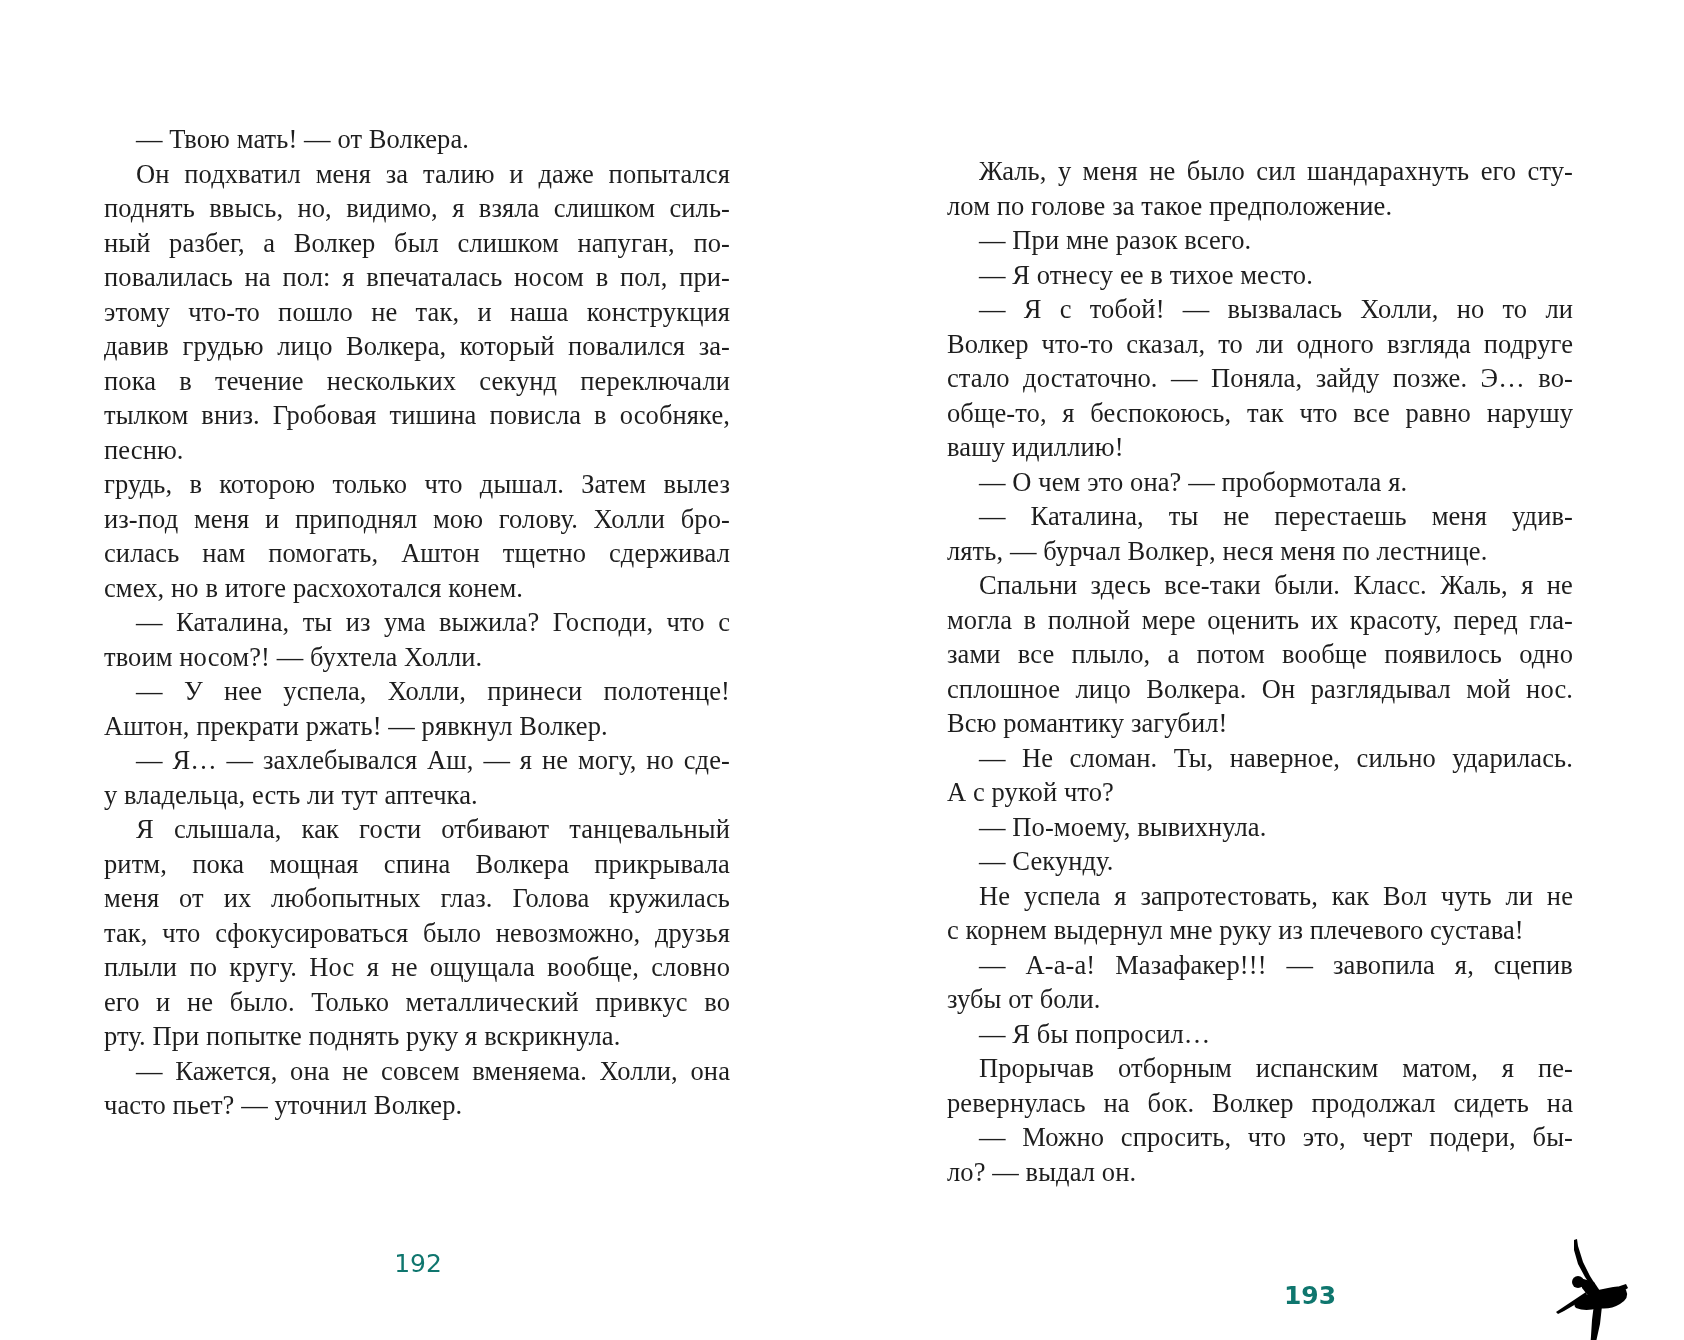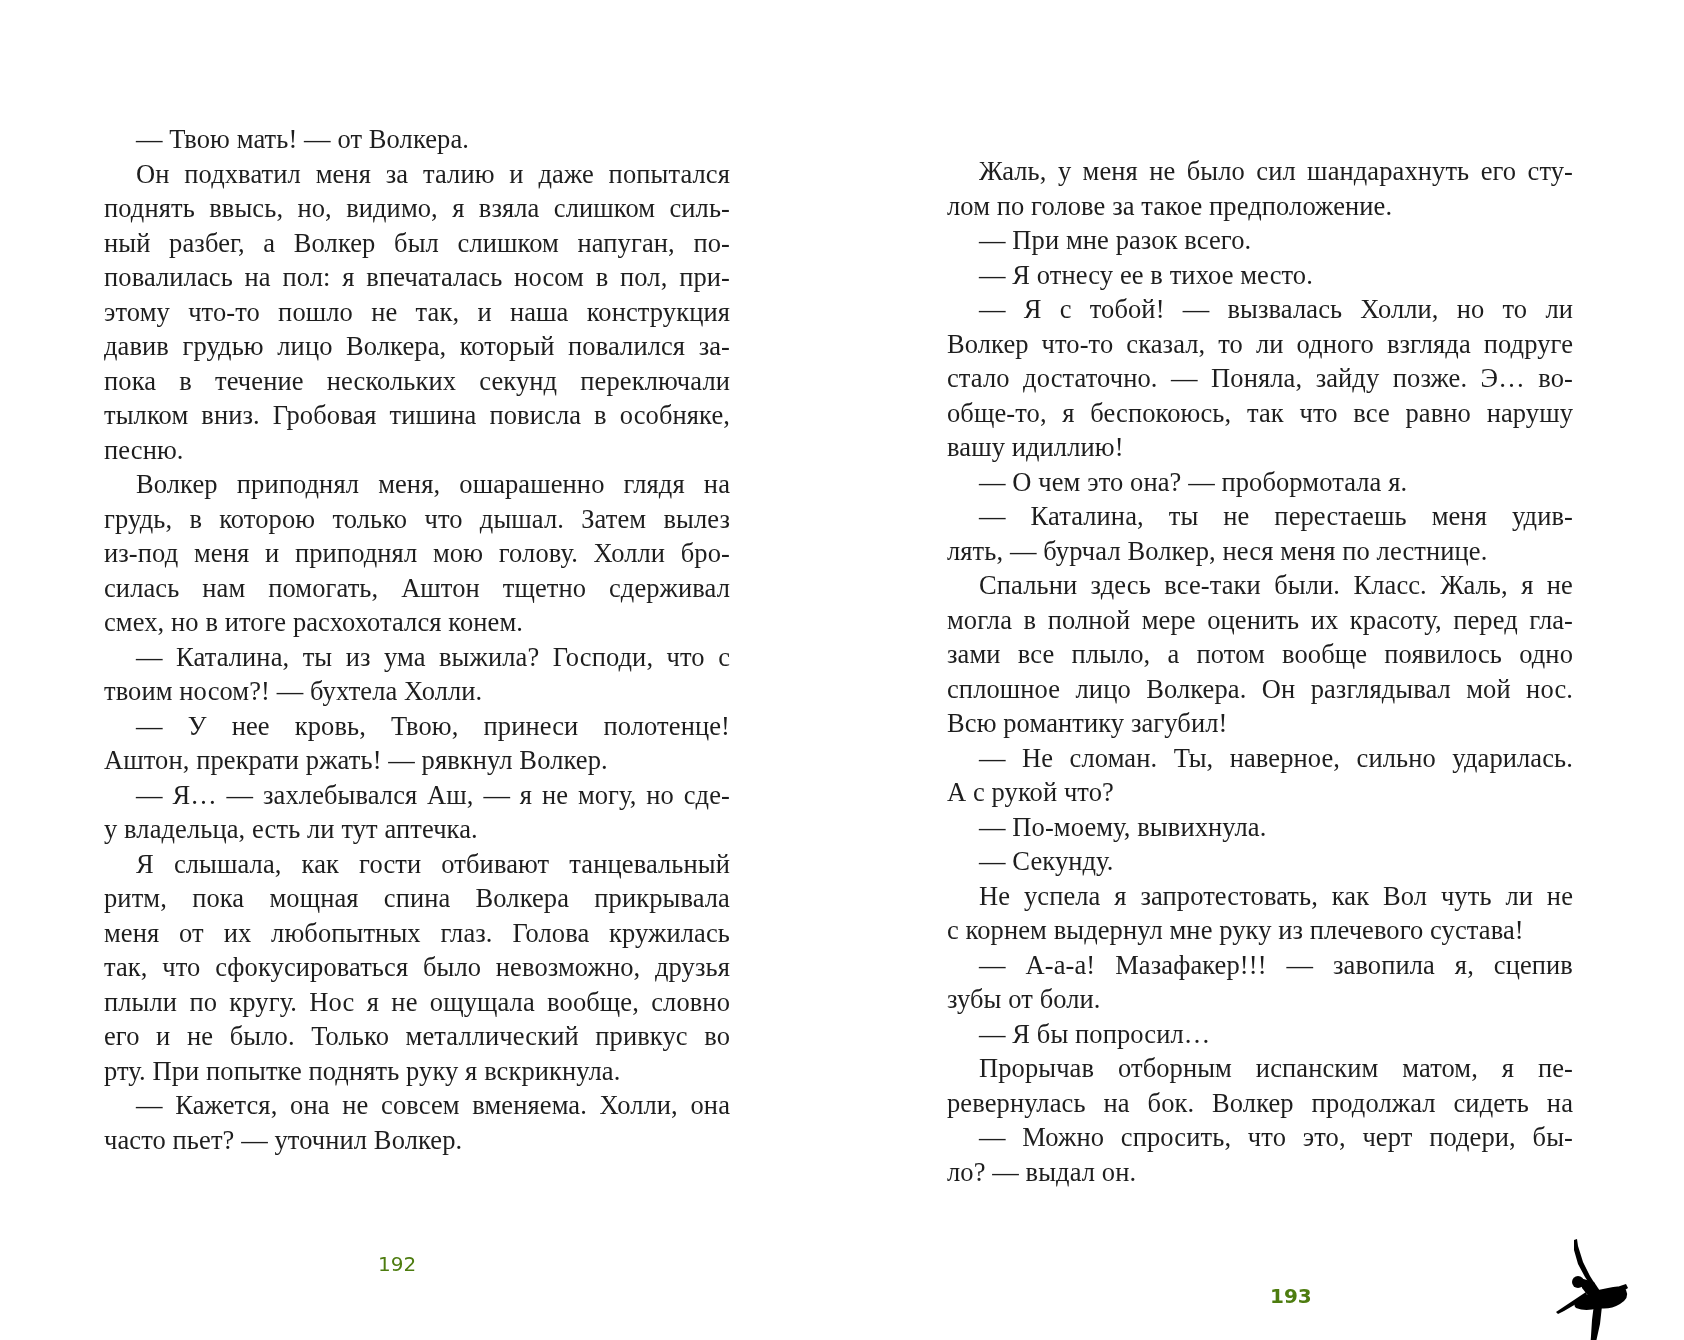--- a/index.html
+++ b/index.html
@@ -44,25 +44,25 @@
     .line.indent { padding-left: 32px; }
     .line.last {
       text-align: left;
       text-align-last: left;
     }
 
     .page-number {
       position: absolute;
       top: 1251px;
       font-family: "DejaVu Sans", "Liberation Sans", sans-serif;
-      font-size: 20px;
+      font-size: 25px;
       line-height: 26px;
-      color: #4d7c0f;
+      color: #0f766e;
       width: 80px;
-      text-align: left;
+      text-align: center;
     }
     .page-left .page-number { left: 378px; }
     .page-right .page-number { left: 428px; font-weight: bold; }
 
     .ornament {
       position: absolute;
       left: 708px;
       top: 1206px;
       width: 90px;
       height: 124px;
@@ -76,28 +76,27 @@
       <span class="line indent last">— Твою мать! — от Волкера.</span>
       <span class="line indent">Он подхватил меня за талию и даже попытался</span>
       <span class="line">поднять ввысь, но, видимо, я взяла слишком силь-</span>
       <span class="line">ный разбег, а Волкер был слишком напуган, по-</span>
       <span class="line">повалилась на пол: я впечаталась носом в пол, при-</span>
       <span class="line">этому что-то пошло не так, и наша конструкция</span>
       <span class="line">давив грудью лицо Волкера, который повалился за-</span>
       <span class="line">пока в течение нескольких секунд переключали</span>
       <span class="line">тылком вниз. Гробовая тишина повисла в особняке,</span>
       <span class="line last">песню.</span>
-      <span class="line indent">Волкер приподнял меня, ошарашенно глядя на</span>
       <span class="line">грудь, в которою только что дышал. Затем вылез</span>
       <span class="line">из-под меня и приподнял мою голову. Холли бро-</span>
       <span class="line">силась нам помогать, Аштон тщетно сдерживал</span>
       <span class="line last">смех, но в итоге расхохотался конем.</span>
       <span class="line indent">— Каталина, ты из ума выжила? Господи, что с</span>
       <span class="line last">твоим носом?! — бухтела Холли.</span>
-      <span class="line indent">— У нее кровь, Твою, принеси полотенце!</span>
+      <span class="line indent">— У нее успела, Холли, принеси полотенце!</span>
       <span class="line last">Аштон, прекрати ржать! — рявкнул Волкер.</span>
       <span class="line indent">— Я… — захлебывался Аш, — я не могу, но сде-</span>
       <span class="line last">у владельца, есть ли тут аптечка.</span>
       <span class="line indent">Я слышала, как гости отбивают танцевальный</span>
       <span class="line">ритм, пока мощная спина Волкера прикрывала</span>
       <span class="line">меня от их любопытных глаз. Голова кружилась</span>
       <span class="line">так, что сфокусироваться было невозможно, друзья</span>
       <span class="line">плыли по кругу. Нос я не ощущала вообще, словно</span>
       <span class="line">его и не было. Только металлический привкус во</span>
       <span class="line last">рту. При попытке поднять руку я вскрикнула.</span>

